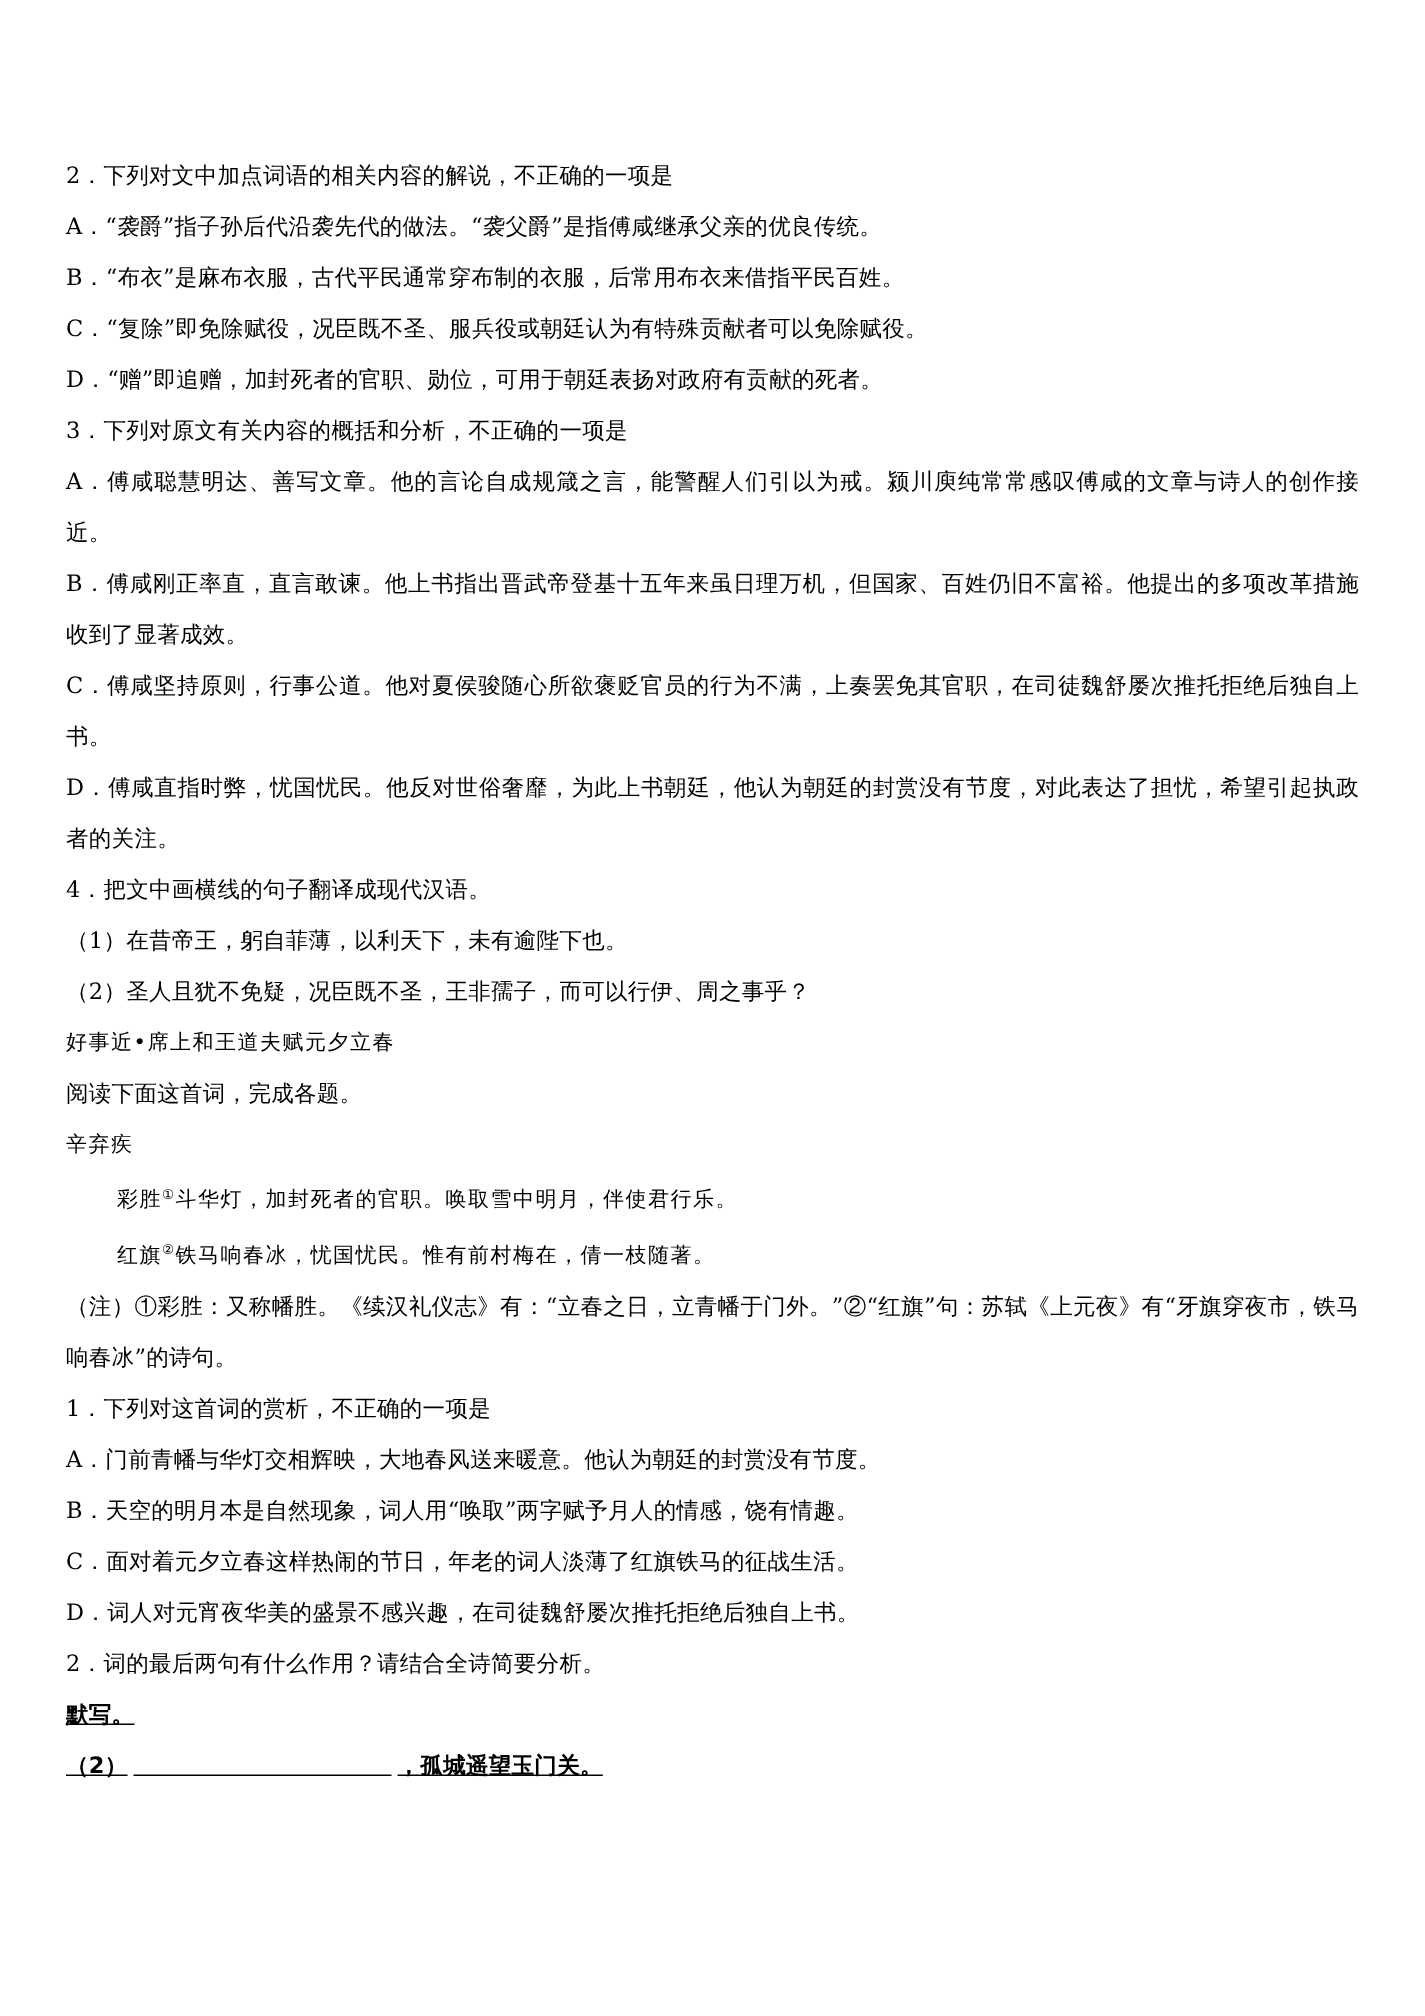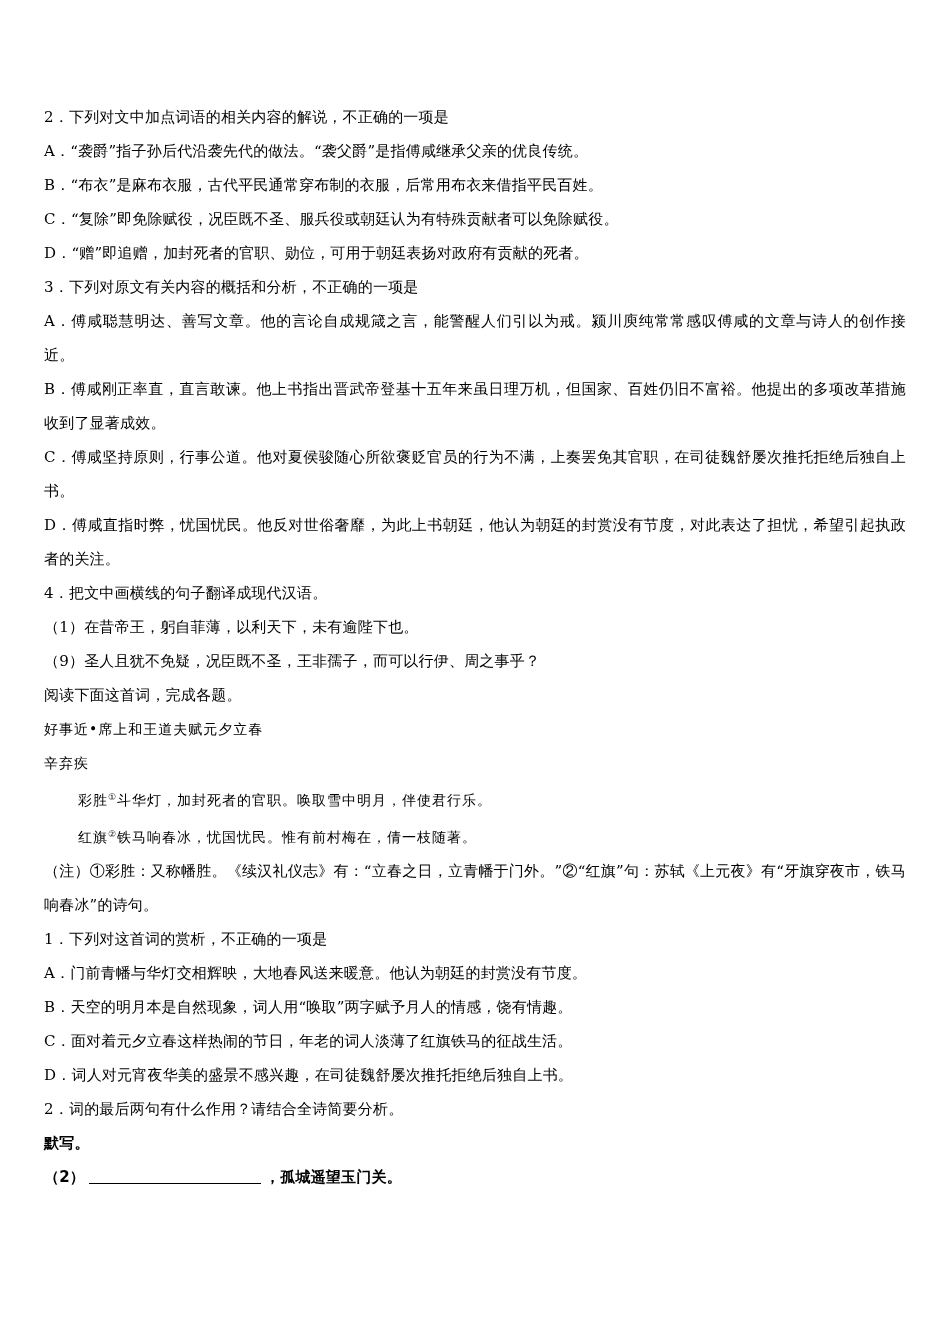--- a/index.html
+++ b/index.html
@@ -4,21 +4,21 @@
 <style>
   html, body { margin: 0; padding: 0; background: #ffffff; }
   body { width: 950px; height: 1344px; position: relative; overflow: hidden;
          font-family: "DejaVu Serif", "Liberation Serif", serif; color: #000; }
   .page { position: absolute; left: 44px; top: 100px; width: 862px; }
   .line { font-size: 15px; line-height: 34px; white-space: nowrap; letter-spacing: 0.2px; }
   .wrap { white-space: normal; text-align: justify; text-align-last: left; }
   .poem-title, .poem-author { font-size: 14px; letter-spacing: 1px; }
   .poem-line { padding-left: 34px; font-size: 14px; letter-spacing: 1px; }
   sup { font-size: 9px; vertical-align: 5px; }
-  .bold { font-weight: bold; font-family: "DejaVu Sans", "Liberation Sans", sans-serif; }
+  .bold { font-weight: bold; font-family: "DejaVu Sans", "Liberation Sans", sans-serif; text-decoration: underline; }
   .blank { display: inline-block; width: 172px; border-bottom: 1px solid #000; height: 14px; vertical-align: -2px; margin: 0 4px; }
 </style>
 </head>
 <body>
 
 <div class="page">
 
   <div class="line">2．下列对文中加点词语的相关内容的解说，不正确的一项是</div>
   <div class="line">A．“袭爵”指子孙后代沿袭先代的做法。“袭父爵”是指傅咸继承父亲的优良传统。</div>
   <div class="line">B．“布衣”是麻布衣服，古代平民通常穿布制的衣服，后常用布衣来借指平民百姓。</div>
@@ -26,24 +26,24 @@
   <div class="line">D．“赠”即追赠，加封死者的官职、勋位，可用于朝廷表扬对政府有贡献的死者。</div>
 
   <div class="line">3．下列对原文有关内容的概括和分析，不正确的一项是</div>
   <div class="line wrap">A．傅咸聪慧明达、善写文章。他的言论自成规箴之言，能警醒人们引以为戒。颍川庾纯常常感叹傅咸的文章与诗人的创作接近。</div>
   <div class="line wrap">B．傅咸刚正率直，直言敢谏。他上书指出晋武帝登基十五年来虽日理万机，但国家、百姓仍旧不富裕。他提出的多项改革措施收到了显著成效。</div>
   <div class="line wrap">C．傅咸坚持原则，行事公道。他对夏侯骏随心所欲褒贬官员的行为不满，上奏罢免其官职，在司徒魏舒屡次推托拒绝后独自上书。</div>
   <div class="line wrap">D．傅咸直指时弊，忧国忧民。他反对世俗奢靡，为此上书朝廷，他认为朝廷的封赏没有节度，对此表达了担忧，希望引起执政者的关注。</div>
 
   <div class="line">4．把文中画横线的句子翻译成现代汉语。</div>
   <div class="line">（1）在昔帝王，躬自菲薄，以利天下，未有逾陛下也。</div>
-  <div class="line">（9）圣人且犹不免疑，况臣既不圣，王非孺子，而可以行伊、周之事乎？</div>
+  <div class="line">（2）圣人且犹不免疑，况臣既不圣，王非孺子，而可以行伊、周之事乎？</div>
 
+  <div class="line poem-title">好事近•席上和王道夫赋元夕立春</div>
   <div class="line">阅读下面这首词，完成各题。</div>
-  <div class="line poem-title">好事近•席上和王道夫赋元夕立春</div>
   <div class="line poem-author">辛弃疾</div>
   <div class="line poem-line">
     <span>彩胜</span><sup>①</sup><span>斗华灯，加封死者的官职。唤取雪中明月，伴使君行乐。</span>
   </div>
   <div class="line poem-line">
     <span>红旗</span><sup>②</sup><span>铁马响春冰，忧国忧民。惟有前村梅在，倩一枝随著。</span>
   </div>
   <div class="line wrap">（注）①彩胜：又称幡胜。《续汉礼仪志》有：“立春之日，立青幡于门外。”②“红旗”句：苏轼《上元夜》有“牙旗穿夜市，铁马响春冰”的诗句。</div>
 
   <div class="line">1．下列对这首词的赏析，不正确的一项是</div>

